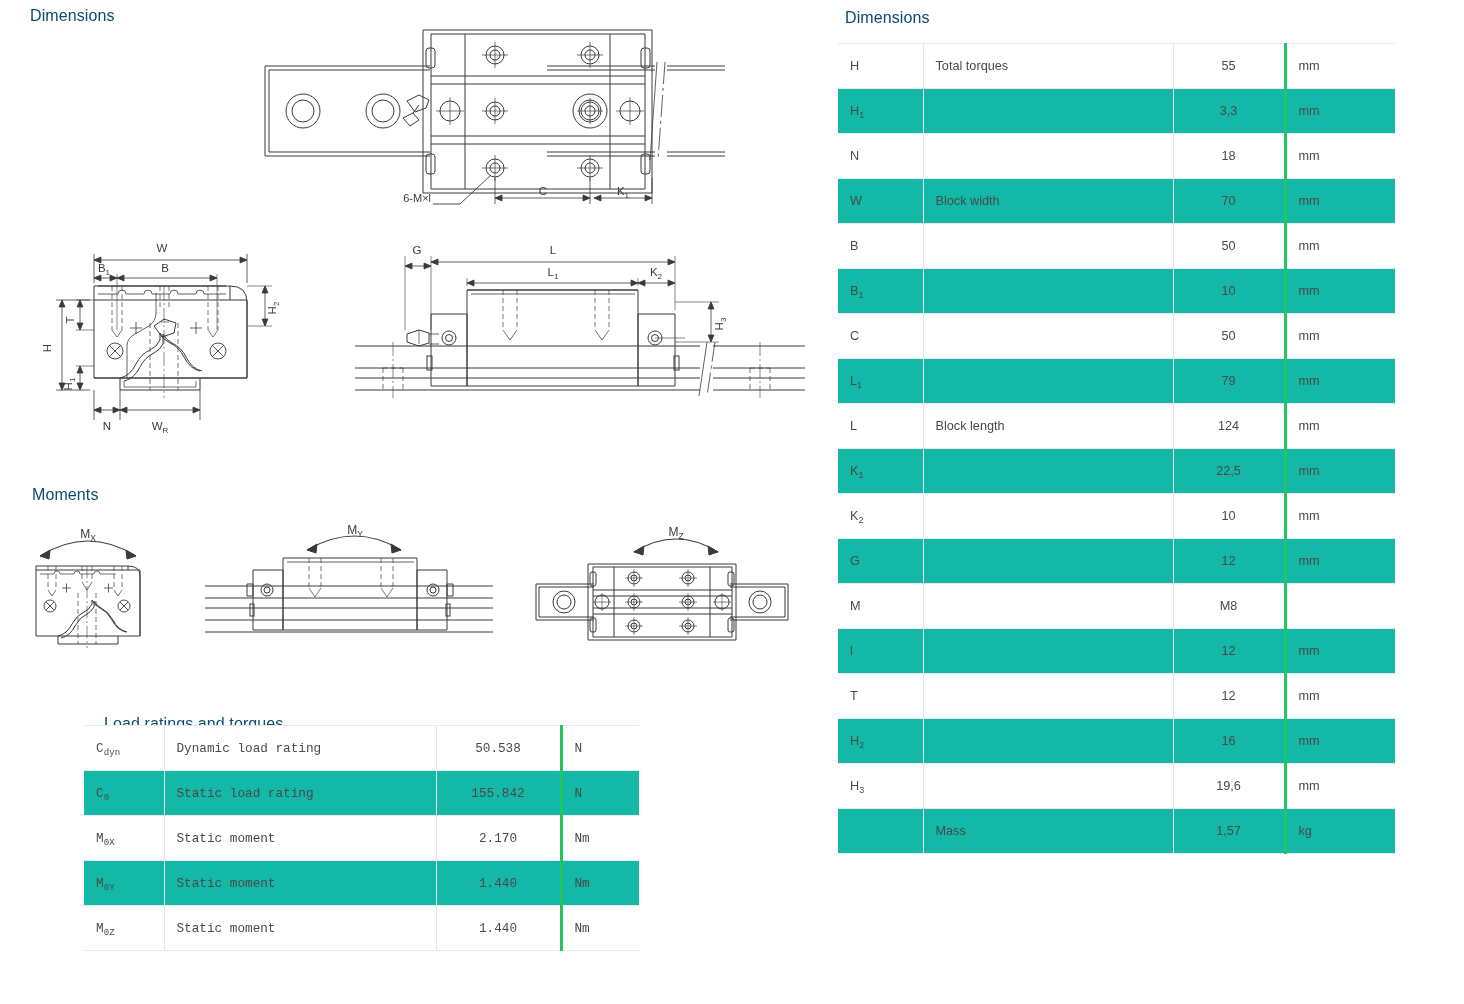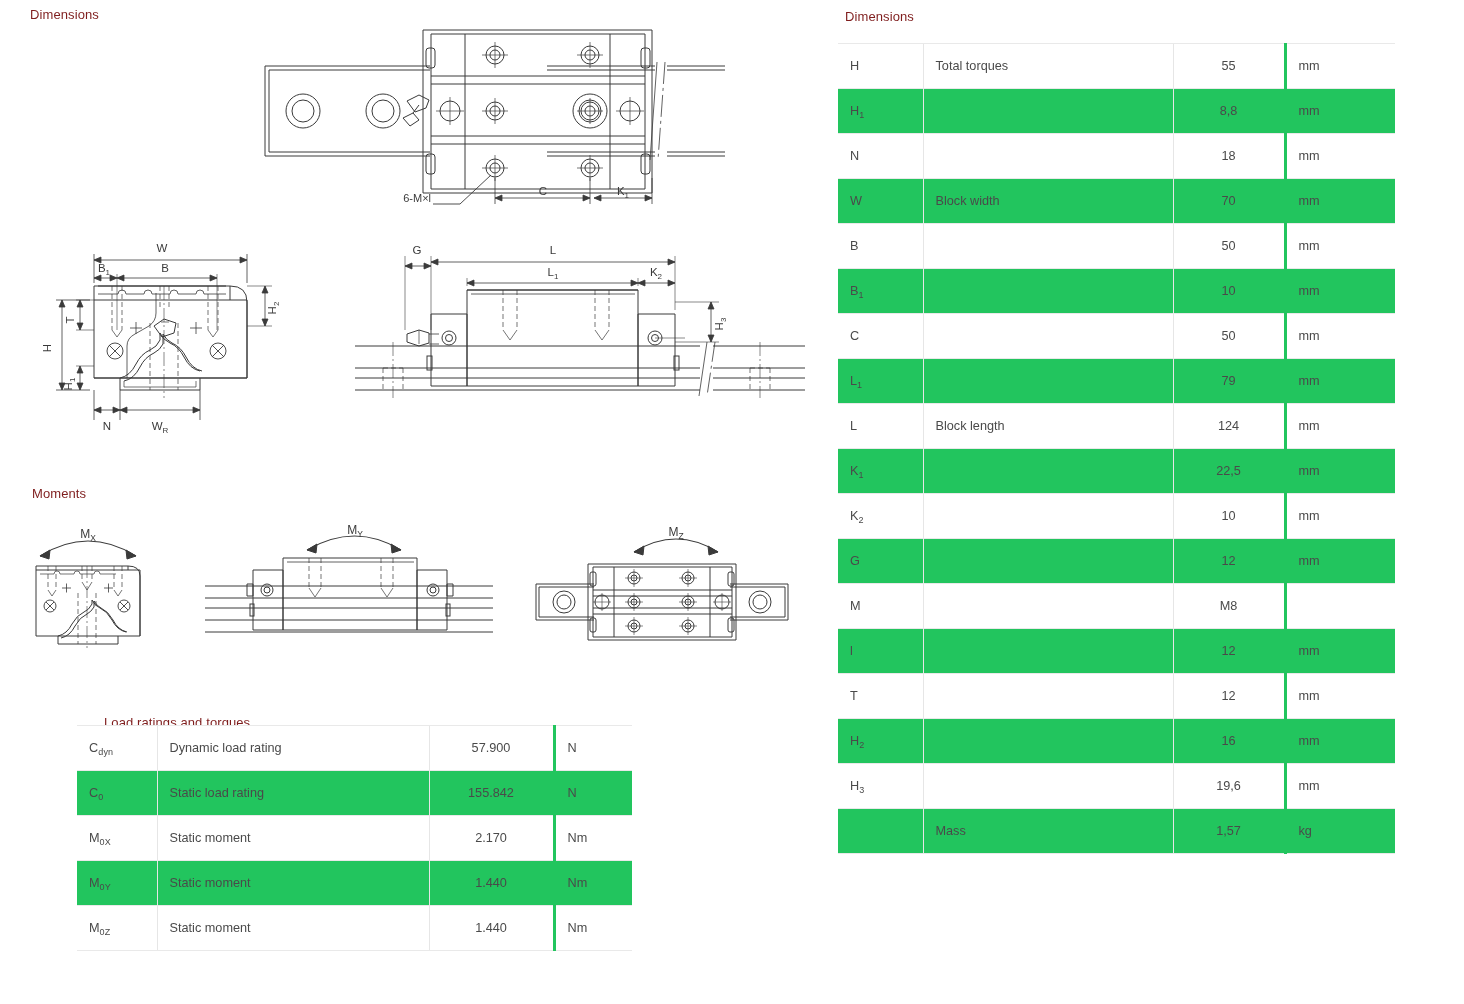--- a/index.html
+++ b/index.html
@@ -3,46 +3,46 @@
 <meta charset="utf-8">
 <style>
   html,body{margin:0;padding:0;}
   body{
     width:1464px;height:1004px;background:#ffffff;
     font-family:"Liberation Sans", sans-serif;
     color:#3c3c3c;-webkit-font-smoothing:antialiased;
     position:relative;overflow:hidden;
   }
   .sec-title{
-    color:#7f1d1d;font-size:13px;font-weight:400;letter-spacing:.1px;
+    color:#0c4a6e;font-size:16px;font-weight:400;letter-spacing:.1px;
   }
   
   table.dt{border-collapse:collapse;table-layout:fixed;}
   table.dt td{
     font-size:12.7px;color:#4a4a4a;font-weight:400;
     padding:0 12px;height:44px;vertical-align:middle;
     border-bottom:1px solid #e9e9e9;
     background:#ffffff;
   }
-  table.dt tr.alt td{background:#22c55e;}
+  table.dt tr.alt td{background:#14b8a6;}
   table.dt tr.first td{border-top:1px solid #e9e9e9;}
   td.sym{color:#555;}
   td.desc{border-left:1px solid #e6e6e6;}
   td.val{text-align:center;border-left:1px solid #e6e6e6;color:#4a4a4a;}
   td.unit{border-left:3px solid #22c55e;color:#5a5a5a;}
   sub{font-size:9px;vertical-align:baseline;position:relative;top:3px;letter-spacing:.2px;}
 
   
   #dims-left-title{position:absolute;left:30px;top:7px;}
   #moments-title{position:absolute;left:32px;top:486px;}
   #load-title{position:absolute;left:104px;top:715px;}
   #dims-right-title{position:absolute;left:845px;top:9px;}
 
   #right-table{position:absolute;left:838px;top:43px;}
-  #load-table{position:absolute;left:77px;top:725px;}
+  #load-table{position:absolute;left:84px;top:725px;font-family:Liberation Mono, monospace;}
 
   .draw{position:absolute;}
   svg{display:block;overflow:visible;}
 </style>
 </head>
 <body>
 
 <div id="dims-left-title" class="sec-title">Dimensions</div>
 <div id="moments-title" class="sec-title">Moments</div>
 <div id="load-title" class="sec-title">Load ratings and torques</div>
@@ -466,21 +466,21 @@
   <tbody>
       <tr class=" first">
         <td class="sym">H</td>
         <td class="desc">Total torques</td>
         <td class="val">55</td>
         <td class="unit">mm</td>
       </tr>
       <tr class="alt">
         <td class="sym">H<sub>1</sub></td>
         <td class="desc"></td>
-        <td class="val">8,8</td>
+        <td class="val">3,3</td>
         <td class="unit">mm</td>
       </tr>
       <tr>
         <td class="sym">N</td>
         <td class="desc"></td>
         <td class="val">18</td>
         <td class="unit">mm</td>
       </tr>
       <tr class="alt">
         <td class="sym">W</td>
@@ -579,21 +579,21 @@
   <colgroup>
       <col style="width:80px">
       <col style="width:272px">
       <col style="width:125px">
       <col style="width:78px">
     </colgroup>
   <tbody>
       <tr class=" first">
         <td class="sym">C<sub>dyn</sub></td>
         <td class="desc">Dynamic load rating</td>
-        <td class="val">57.900</td>
+        <td class="val">50.538</td>
         <td class="unit">N</td>
       </tr>
       <tr class="alt">
         <td class="sym">C<sub>0</sub></td>
         <td class="desc">Static load rating</td>
         <td class="val">155.842</td>
         <td class="unit">N</td>
       </tr>
       <tr>
         <td class="sym">M<sub>0X</sub></td>

